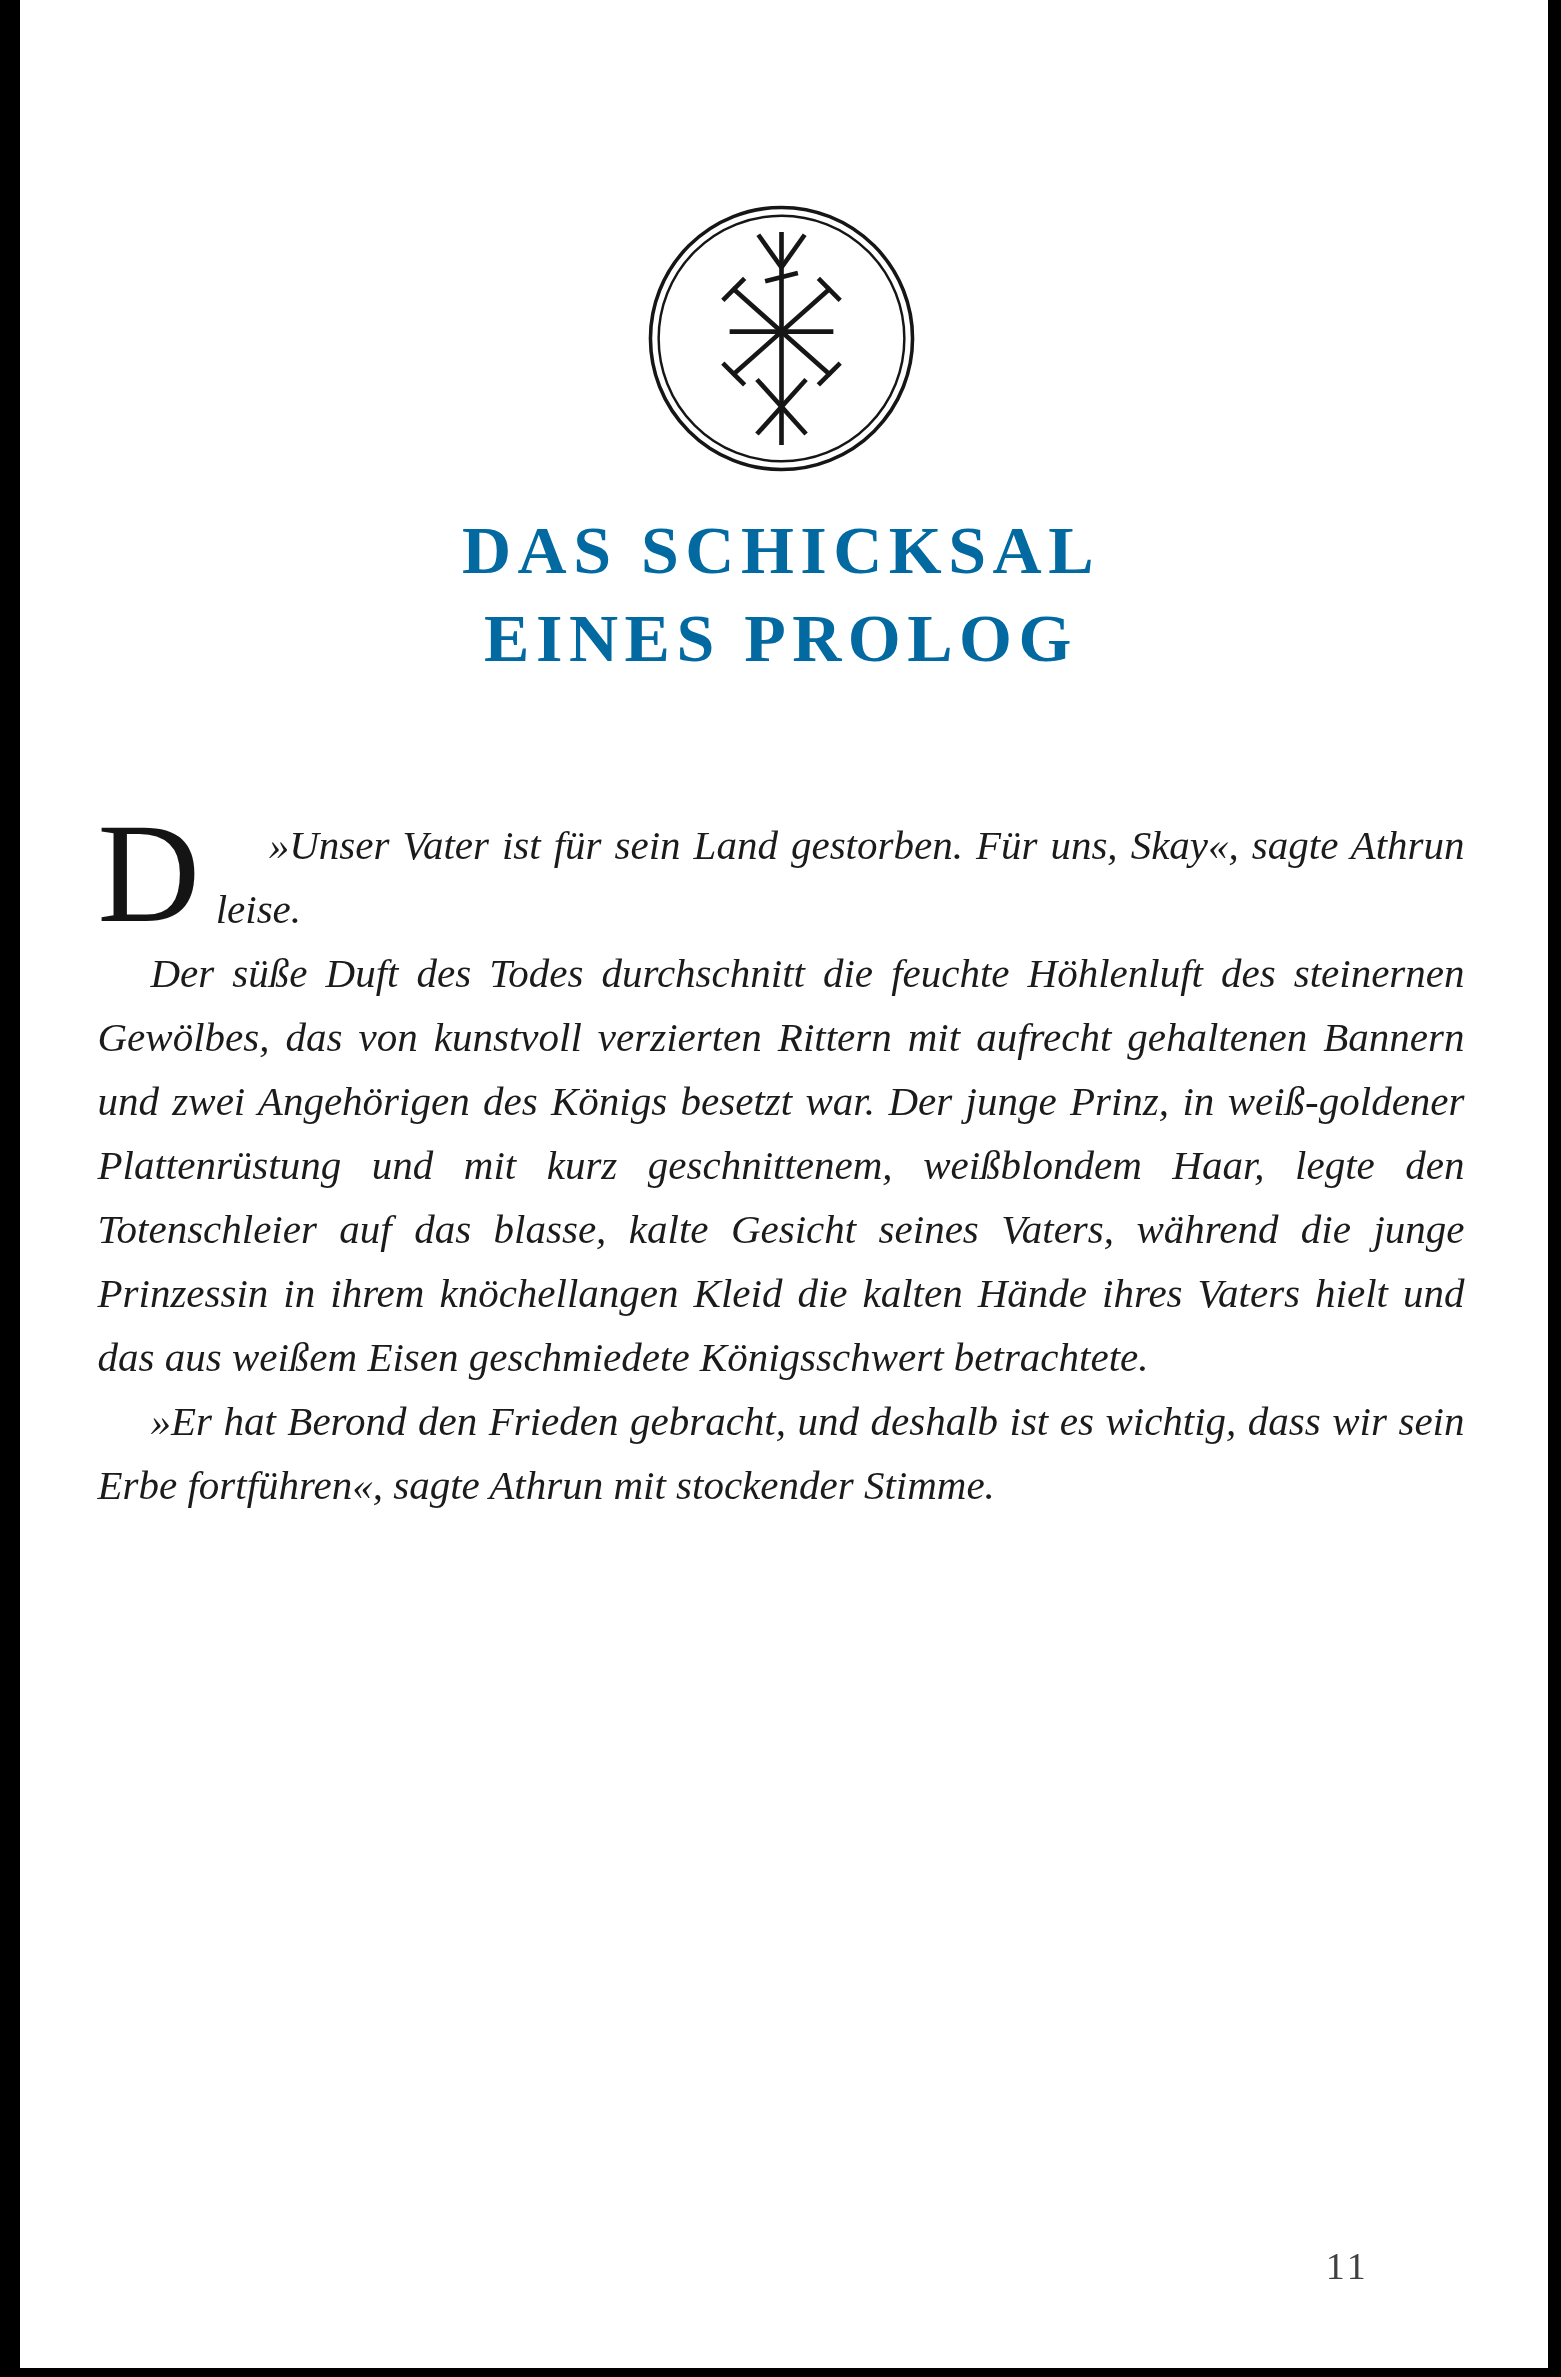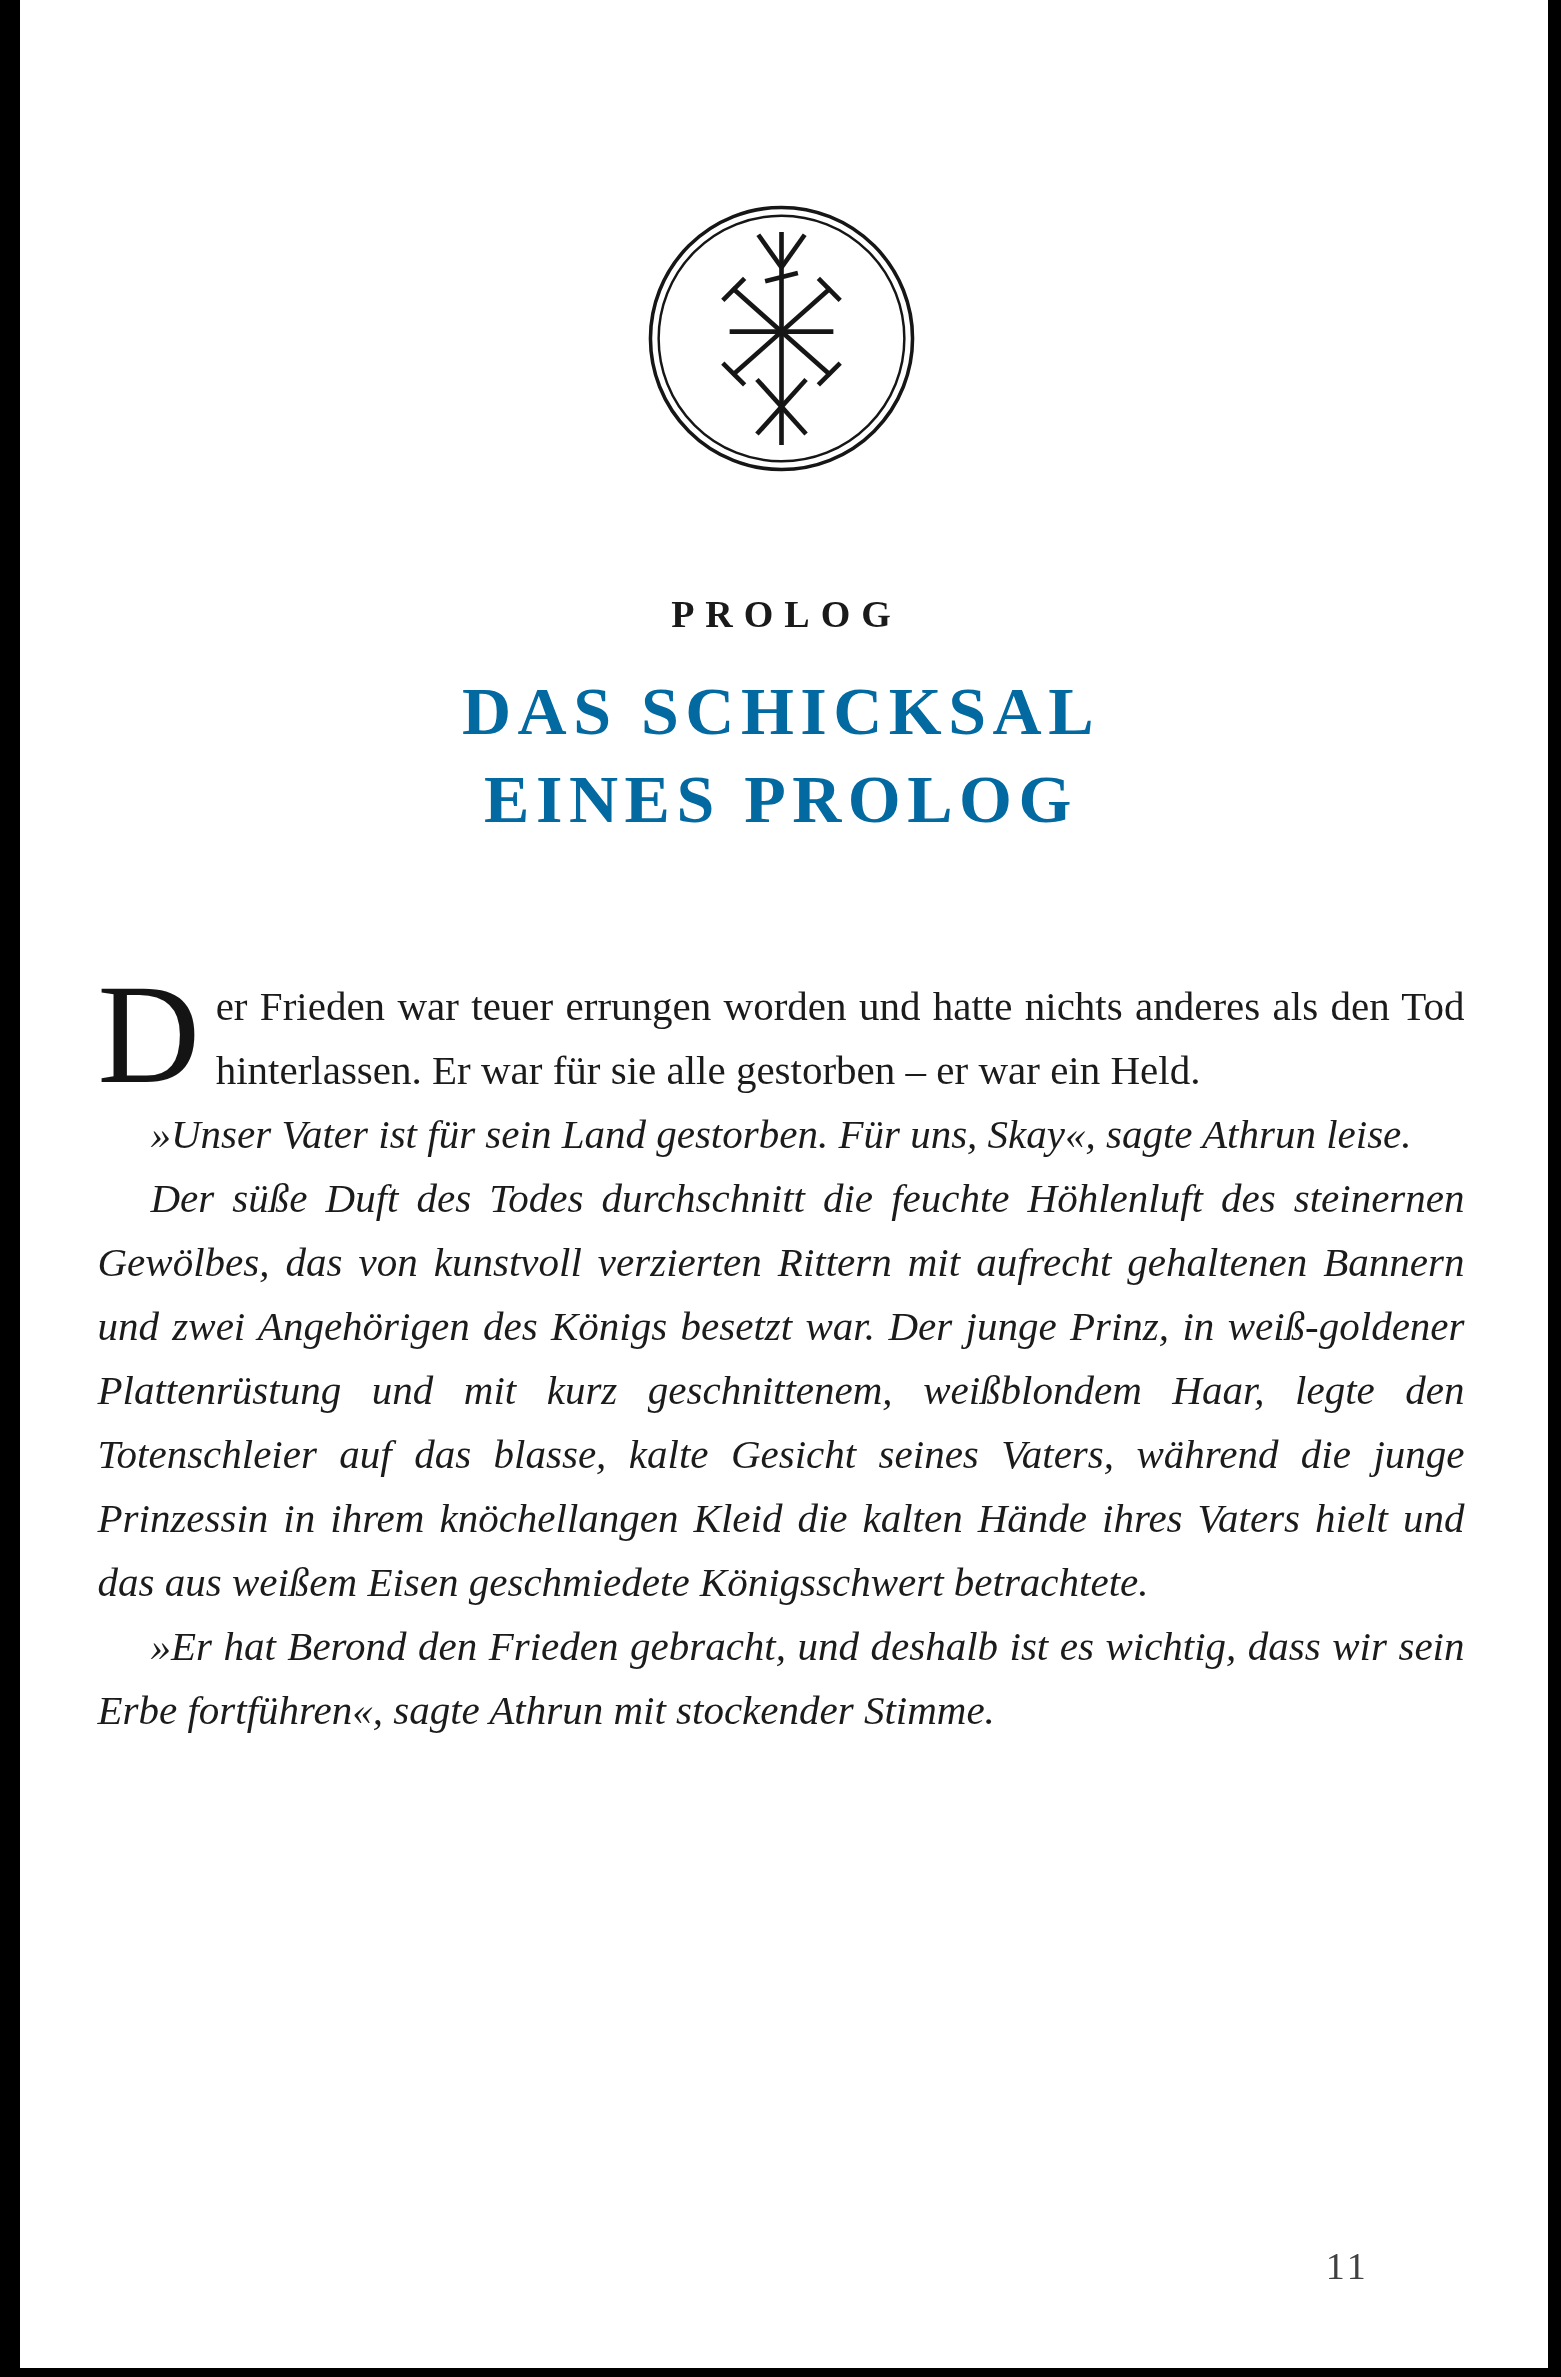--- a/index.html
+++ b/index.html
@@ -130,29 +130,28 @@
           <line x1="127" y1="56" x2="143" y2="72"></line>
           <line x1="57" y1="118" x2="73" y2="134"></line>
           <line x1="127" y1="134" x2="143" y2="118"></line>
 
           <line x1="82" y1="130" x2="118" y2="170"></line>
           <line x1="118" y1="130" x2="82" y2="170"></line>
         </g>
       </svg>
     </div>
 
-    <div class="kicker">PROLOG</div>
 
     <h1 class="title">
       <span class="title-line">DAS SCHICKSAL</span>
       <span class="title-line">EINES PROLOG</span>
     </h1>
 
     <div class="body-text">
-      <p class="para first"><span class="dropcap">D</span><span>er Frieden war teuer errungen worden und hatte nichts anderes als den Tod hinterlassen. Er war für sie alle gestorben – er war ein Held.</span></p>
+      <p class="para first"><span class="dropcap">D</span></p>
       <p class="para indent">»Unser Vater ist für sein Land gestorben. Für uns, Skay«, sagte Athrun leise.</p>
       <p class="para indent">Der süße Duft des Todes durchschnitt die feuchte Höhlenluft des steinernen Gewölbes, das von kunstvoll verzierten Rittern mit aufrecht gehaltenen Bannern und zwei Angehörigen des Königs besetzt war. Der junge Prinz, in weiß-goldener Plattenrüstung und mit kurz geschnittenem, weißblondem Haar, legte den Totenschleier auf das blasse, kalte Gesicht seines Vaters, während die junge Prinzessin in ihrem knöchellangen Kleid die kalten Hände ihres Vaters hielt und das aus weißem Eisen geschmiedete Königsschwert betrachtete.</p>
       <p class="para indent">»Er hat Berond den Frieden gebracht, und deshalb ist es wichtig, dass wir sein Erbe fortführen«, sagte Athrun mit stockender Stimme.</p>
     </div>
 
   </div>
 
   <div class="page-number">11</div>
 
 </div>

